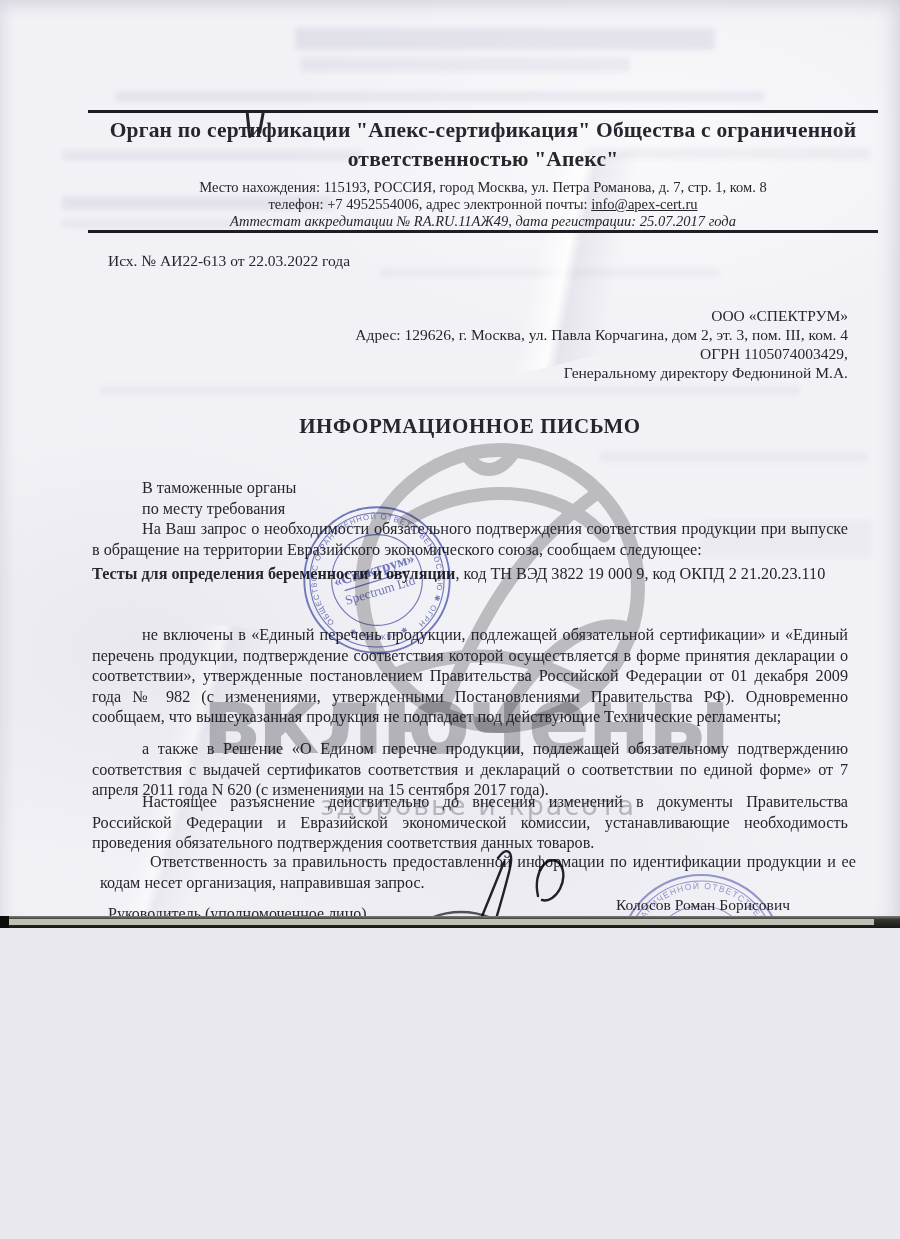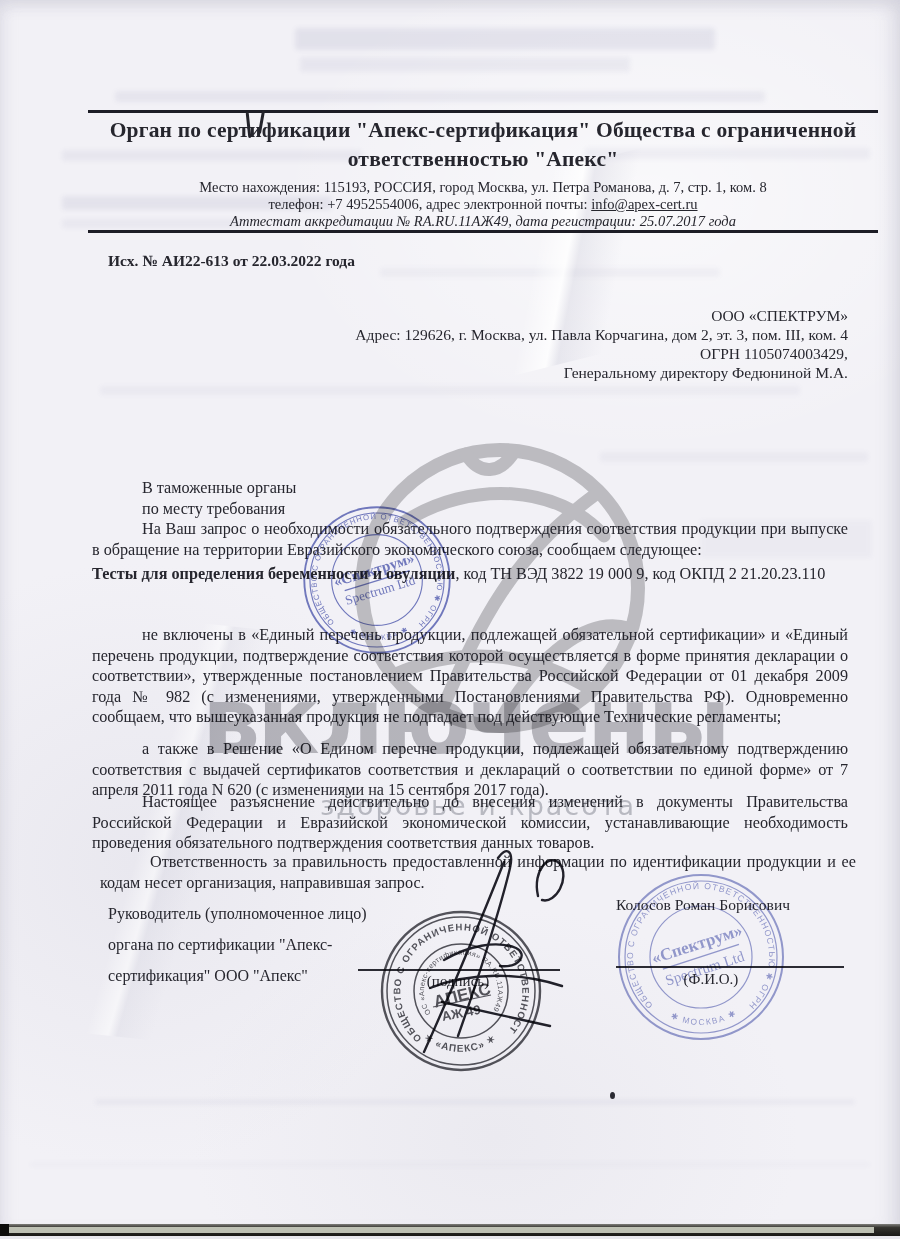--- a/index.html
+++ b/index.html
@@ -1,37 +1,37 @@
 <!DOCTYPE html>
 <html><head>
 <meta charset="utf-8">
 <style>
   html,body{margin:0;padding:0;background:#e9e8ee;}
   .paper{
-    position:relative;width:900px;height:1236px;overflow:hidden;
+    position:relative;width:900px;height:928px;overflow:hidden;
     font-family:"Liberation Serif",serif;color:#26262e;
     background:
       radial-gradient(ellipse 60% 30% at 72% 16%, rgba(255,255,255,.55), transparent 70%),
       radial-gradient(ellipse 50% 35% at 15% 70%, rgba(224,223,232,.5), transparent 70%),
       radial-gradient(ellipse 45% 25% at 55% 92%, rgba(228,227,234,.5), transparent 75%),
       #f2f1f6;
   }
   .edge-shade{position:absolute;inset:0;pointer-events:none;z-index:9;
     box-shadow:inset -8px 0 18px rgba(120,120,145,.16), inset 0 8px 14px rgba(150,150,170,.10), inset 8px 0 14px rgba(170,170,190,.08);}
   
   .ghost{position:absolute;background:#5a5a8c;filter:blur(2.5px);border-radius:3px;z-index:1;}
   
   .rule{position:absolute;left:88px;width:790px;height:3px;background:#1d1d26;z-index:4;}
   .org-title{position:absolute;left:92px;top:116px;width:782px;text-align:center;
     font-size:21.5px;font-weight:bold;line-height:29px;letter-spacing:.2px;z-index:4;}
   .hdr-line{position:absolute;left:92px;width:782px;text-align:center;font-size:14.5px;z-index:4;}
   .email{text-decoration:underline;}
   .pen-mark{position:absolute;width:3px;background:#23232b;border-radius:2px;z-index:5;}
   
-  .ref-line{position:absolute;left:108px;top:252px;font-size:15.5px;z-index:4;font-weight:bold;}
+  .ref-line{position:absolute;left:108px;top:252px;font-size:15.5px;z-index:4;}
   .recipient{position:absolute;left:228px;top:306px;width:620px;text-align:right;
     font-size:15.5px;line-height:19px;z-index:4;}
   .letter-title{position:absolute;left:92px;top:414px;width:756px;text-align:center;
     font-size:21px;font-weight:bold;letter-spacing:.6px;z-index:4;}
   
   .btxt{position:absolute;left:92px;width:756px;font-size:16.2px;line-height:20.5px;
     text-align:justify;z-index:4;}
   .indent{text-indent:50px;}
   .addr{text-align:left;}
   .bold{font-weight:bold;}
@@ -93,20 +93,21 @@
   <div class="rule" style="top:230px;"></div>
 
   <div class="ref-line">Исх. № АИ22-613 от 22.03.2022 года</div>
   <div class="recipient">
     <div>ООО «СПЕКТРУМ»</div>
     <div>Адрес: 129626, г. Москва, ул. Павла Корчагина, дом 2, эт. 3, пом. III, ком. 4</div>
     <div>ОГРН 1105074003429,</div>
     <div>Генеральному директору Федюниной М.А.</div>
   </div>
 
+  <div class="letter-title">ИНФОРМАЦИОННОЕ ПИСЬМО</div>
 
   <svg class="wm-globe" width="300" height="300" viewBox="-150 -150 300 300">
     <g fill="none" stroke="#87878c" stroke-width="13" stroke-linecap="round">
       <circle r="138" stroke-width="14"></circle>
       <path d="M -96,-66 C -30,-108 58,-104 104,-52"></path>
       <path d="M -58,122 C -22,36 14,-34 96,-94"></path>
       <path d="M -2,136 C 38,66 88,28 128,40"></path>
       <path d="M -104,86 C -42,58 28,62 92,102"></path>
       <path d="M -34,-134 C -20,-112 0,-114 14,-136"></path>
     </g>

